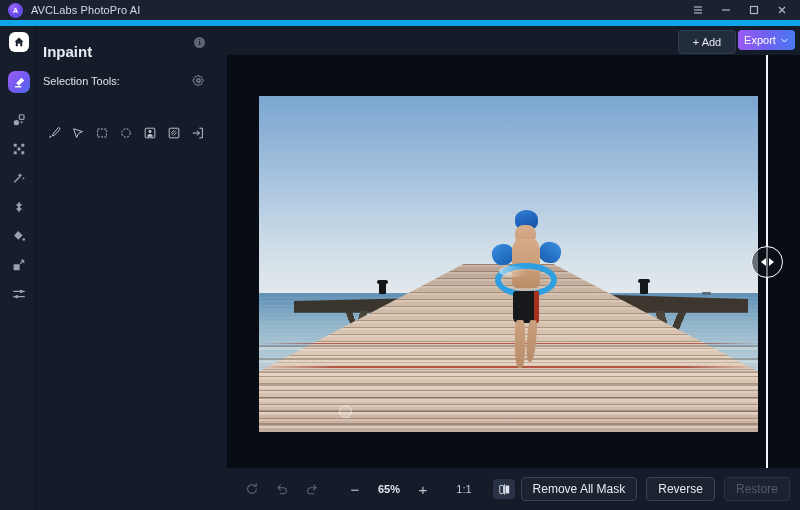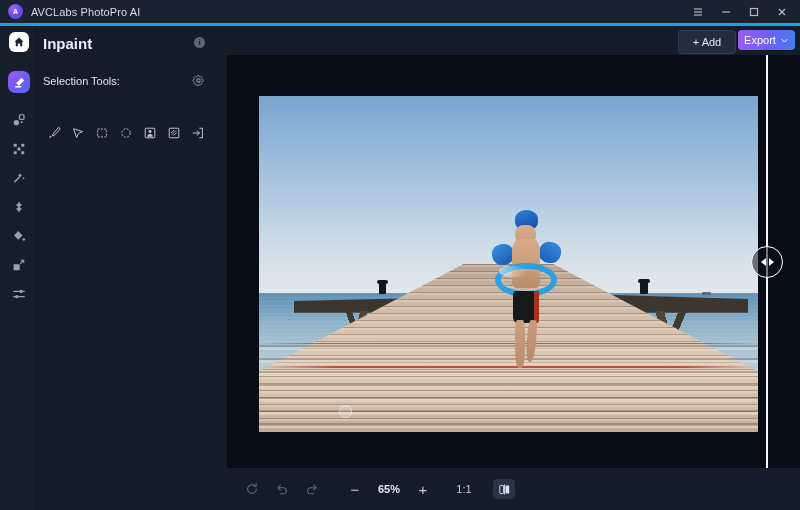--- a/index.html
+++ b/index.html
@@ -13,21 +13,21 @@
     position: relative;
     width: 800px; height: 510px;
     background: #141b29;
   }
 
   
   .titlebar {
     position: absolute; left: 0; top: 0; width: 800px; height: 26px;
     background: #1a2130;
     display: flex; align-items: center;
-    border-bottom: 3px solid #0ea5e9;
+    border-bottom: 6px solid #0ea5e9;
   }
   .app-logo {
     width: 15px; height: 15px; border-radius: 50%;
     margin-left: 8px;
     background: radial-gradient(circle at 35% 30%, #9b6bff 0%, #6a46e8 55%, #4f63e0 100%);
     display: flex; align-items: center; justify-content: center;
     font-size: 7px; color: #fff; font-weight: bold;
   }
   .app-title {
     margin-left: 8px; font-size: 11px; color: #d4dae6; letter-spacing: .1px;
@@ -64,21 +64,21 @@
     display: flex; align-items: center; justify-content: center;
     color: #97a1b2;
   }
 
   
   .panel {
     position: absolute; left: 36px; top: 26px; width: 186px; height: 484px;
     background: #141b29;
   }
   .panel-head {
-    position: absolute; left: 0; top: 0; width: 186px; height: 34px;
+    position: absolute; left: 0; top: 8px; width: 186px; height: 34px;
     display: flex; align-items: center;
   }
   .panel-title {
     margin-left: 7px; font-size: 15px; color: #e8ecf3; font-weight: bold;
   }
   .info-dot {
     position: absolute; right: 17px; top: 11px;
     width: 11px; height: 11px; border-radius: 50%;
     background: #5d6676; color: #141b29;
     font-size: 8px; font-weight: bold;
@@ -610,15 +610,20 @@
       <div class="bb-ratio">1:1</div>
       <div class="bb-compare">
         <svg width="13" height="13" viewBox="0 0 16 16">
             <rect x="2.2" y="3" width="4.6" height="10" rx=".6" fill="none" stroke="currentColor" stroke-width="1.1"></rect>
             <rect x="9.2" y="3" width="4.6" height="10" rx=".6" fill="currentColor"></rect>
             <line x1="8" y1="1.6" x2="8" y2="14.4" stroke="currentColor" stroke-width="1.1"></line>
           </svg>
       </div>
     </div>
 
+    <div class="bb-right">
+      <div class="obtn">Remove All Mask</div>
+      <div class="obtn">Reverse</div>
+      <div class="obtn disabled">Restore</div>
+    </div>
   </div>
 
 </div>
 
 </body></html>

